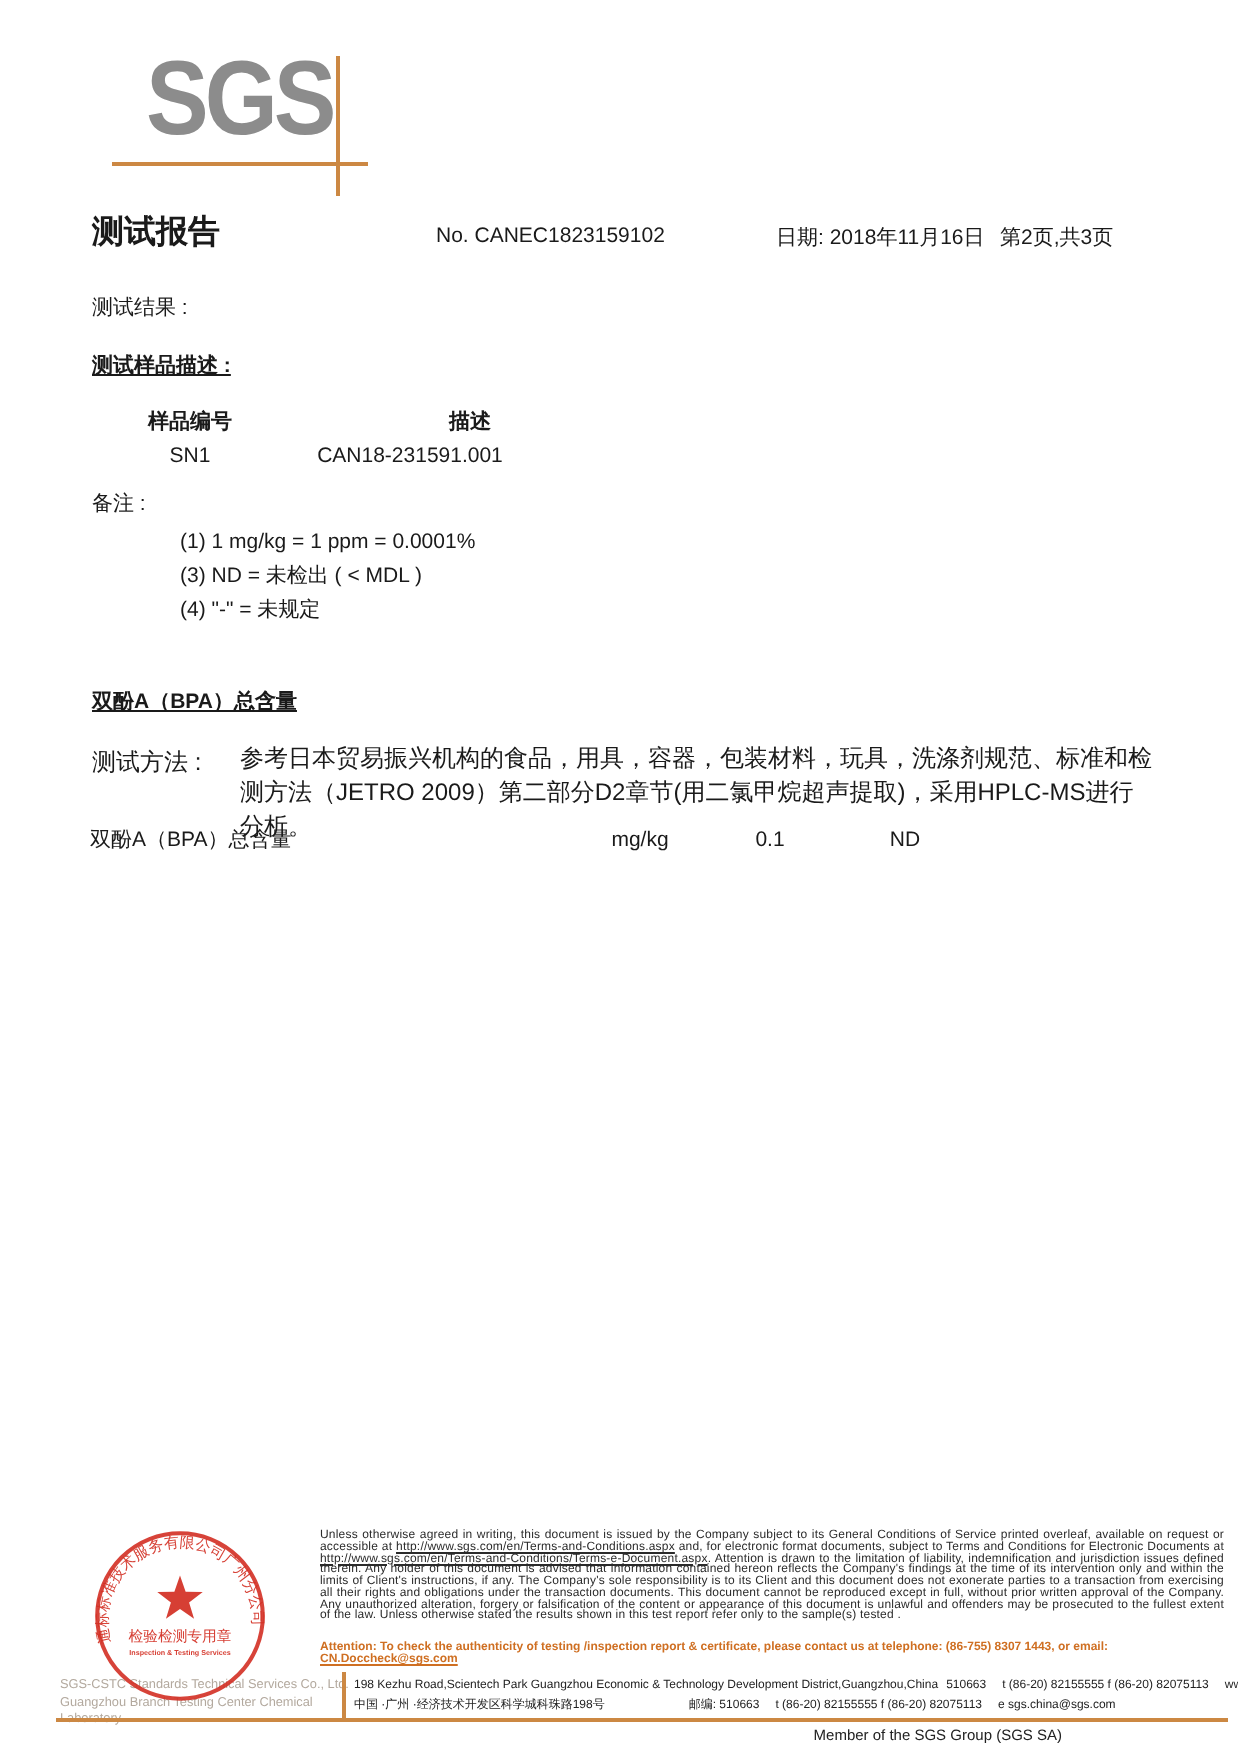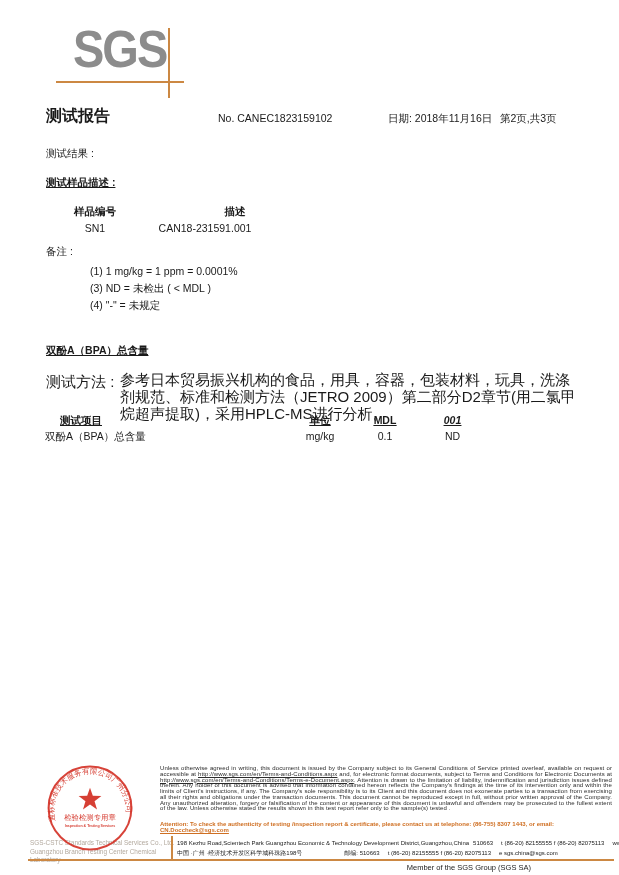--- a/index.html
+++ b/index.html
@@ -30,21 +30,21 @@
   .sec-sample-heading{position:absolute;left:46px;top:176px;font-size:10.5px;font-weight:bold;text-decoration:underline;}
   .sample-table{position:absolute;left:60px;top:203px;width:380px;font-size:10.5px;}
   .sample-table .hdr{font-weight:bold;}
   .sample-table .row{display:grid;grid-template-columns:70px 150px auto;line-height:17px;}
   .sample-table .c1{text-align:center;}
   .sample-table .c2{text-align:center;}
   .sample-table .c3{text-align:center;padding-left:60px;}
   .notes-label{position:absolute;left:46px;top:245px;font-size:10.5px;}
   .notes-list{position:absolute;left:90px;top:263px;font-size:10.5px;line-height:17px;}
   .bpa-heading{position:absolute;left:46px;top:344px;font-size:10.5px;font-weight:bold;text-decoration:underline;}
-  .method-row{position:absolute;left:46px;top:371px;width:530px;font-size:15px;display:flex;}
+  .method-row{position:absolute;left:46px;top:371px;width:530px;font-size:12px;display:flex;}
   .method-label{width:74px;flex:none;padding-top:2px;}
   .method-text{width:456px;line-height:17px;}
   
   .result-table{position:absolute;left:45px;top:412px;width:445px;font-size:10.5px;}
   .result-table .trow{display:grid;grid-template-columns:240px 70px 60px 75px;line-height:16px;}
   .result-table .th{font-weight:bold;}
   .result-table .th span{text-decoration:underline;}
   .result-table .item-h{padding-left:15px;}
   .result-table .cen{text-align:center;}
   .result-table .ital{font-style:italic;}
@@ -118,26 +118,20 @@
   </div>
 
   <div class="bpa-heading">双酚A（BPA）总含量</div>
 
   <div class="method-row">
     <div class="method-label">测试方法 :</div>
     <div class="method-text">参考日本贸易振兴机构的食品，用具，容器，包装材料，玩具，洗涤剂规范、标准和检测方法（JETRO 2009）第二部分D2章节(用二氯甲烷超声提取)，采用HPLC-MS进行分析。</div>
   </div>
 
   <div class="result-table">
-    <div class="trow th">
-      <span class="item-h"><span>测试项目</span></span>
-      <span class="cen"><span>单位</span></span>
-      <span class="cen"><span>MDL</span></span>
-      <span class="cen ital"><span>001</span></span>
-    </div>
     <div class="trow">
       <span>双酚A（BPA）总含量</span>
       <span class="cen">mg/kg</span>
       <span class="cen">0.1</span>
       <span class="cen">ND</span>
     </div>
   </div>
 
   <div class="legal"><span>Unless otherwise agreed in writing, this document is issued by the Company subject to its General Conditions of Service printed overleaf, available on request or accessible at </span><span class="lnk">http://www.sgs.com/en/Terms-and-Conditions.aspx</span><span> and, for electronic format documents, subject to Terms and Conditions for Electronic Documents at </span><span class="lnk">http://www.sgs.com/en/Terms-and-Conditions/Terms-e-Document.aspx</span><span>. Attention is drawn to the limitation of liability, indemnification and jurisdiction issues defined therein. Any holder of this document is advised that information contained hereon reflects the Company's findings at the time of its intervention only and within the limits of Client's instructions, if any. The Company's sole responsibility is to its Client and this document does not exonerate parties to a transaction from exercising all their rights and obligations under the transaction documents. This document cannot be reproduced except in full, without prior written approval of the Company. Any unauthorized alteration, forgery or falsification of the content or appearance of this document is unlawful and offenders may be prosecuted to the fullest extent of the law. Unless otherwise stated the results shown in this test report refer only to the sample(s) tested .</span></div>
 

